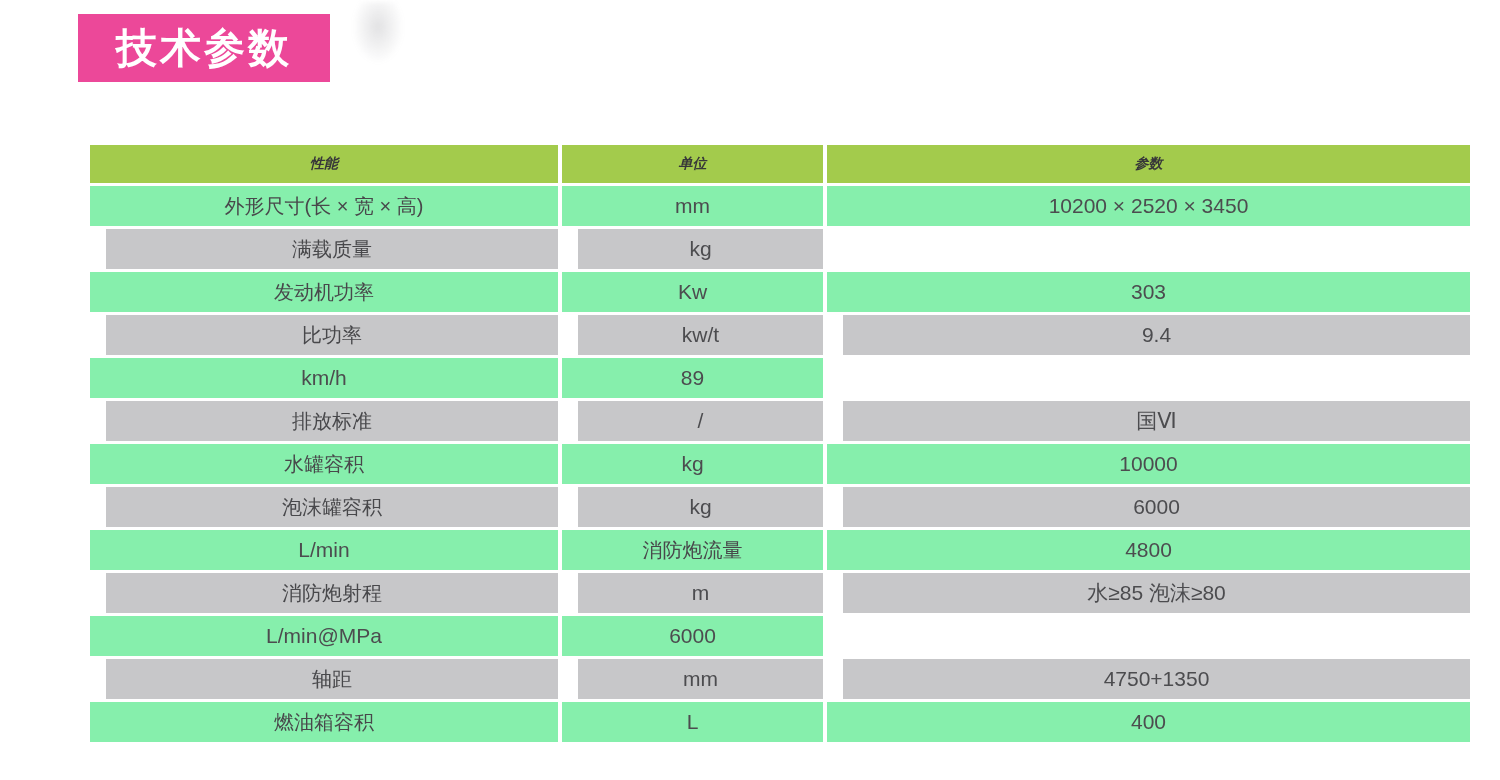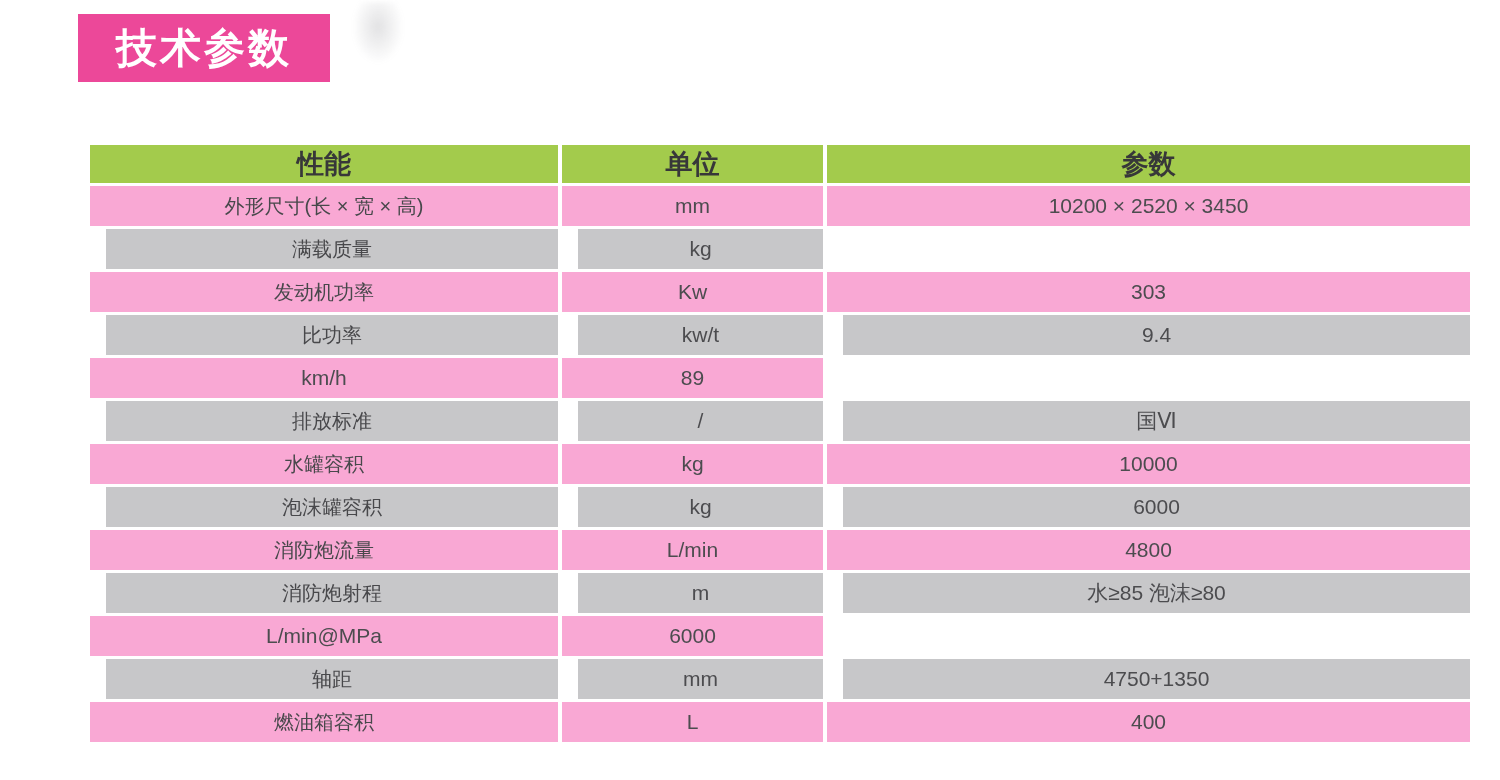--- a/index.html
+++ b/index.html
@@ -61,23 +61,24 @@
     justify-content: center;
     font-size: 20px;
     color: #48484b;
     white-space: nowrap;
     overflow: hidden;
   }
   .row.header .cell {
     background: #a3cb4c;
     font-weight: bold;
     color: #373739;
-    font-size: 27px;
+    font-size: 14px;
+    font-style: italic;
   }
-  .row.light .cell { background: #f9a8d4; }
+  .row.light .cell { background: #86efac; }
   .row.dark  .cell { background: #c7c7c9; margin-left: 16px; }
   .cell.unit, .cell.value { font-size: 21px; color: #4c4c4f; }
 </style>
 </head>
 <body>
 
 <div class="page">
 
   <div class="title-badge">
     <span>技术参数</span>
@@ -132,22 +133,22 @@
       <div class="cell value">10000</div>
     </div>
 
     <div class="row dark">
       <div class="cell name">泡沫罐容积</div>
       <div class="cell unit">kg</div>
       <div class="cell value">6000</div>
     </div>
 
     <div class="row light">
+      <div class="cell unit">L/min</div>
       <div class="cell name">消防炮流量</div>
-      <div class="cell unit">L/min</div>
       <div class="cell value">4800</div>
     </div>
 
     <div class="row dark">
       <div class="cell name">消防炮射程</div>
       <div class="cell unit">m</div>
       <div class="cell value">水≥85 泡沫≥80</div>
     </div>
 
     <div class="row light">

